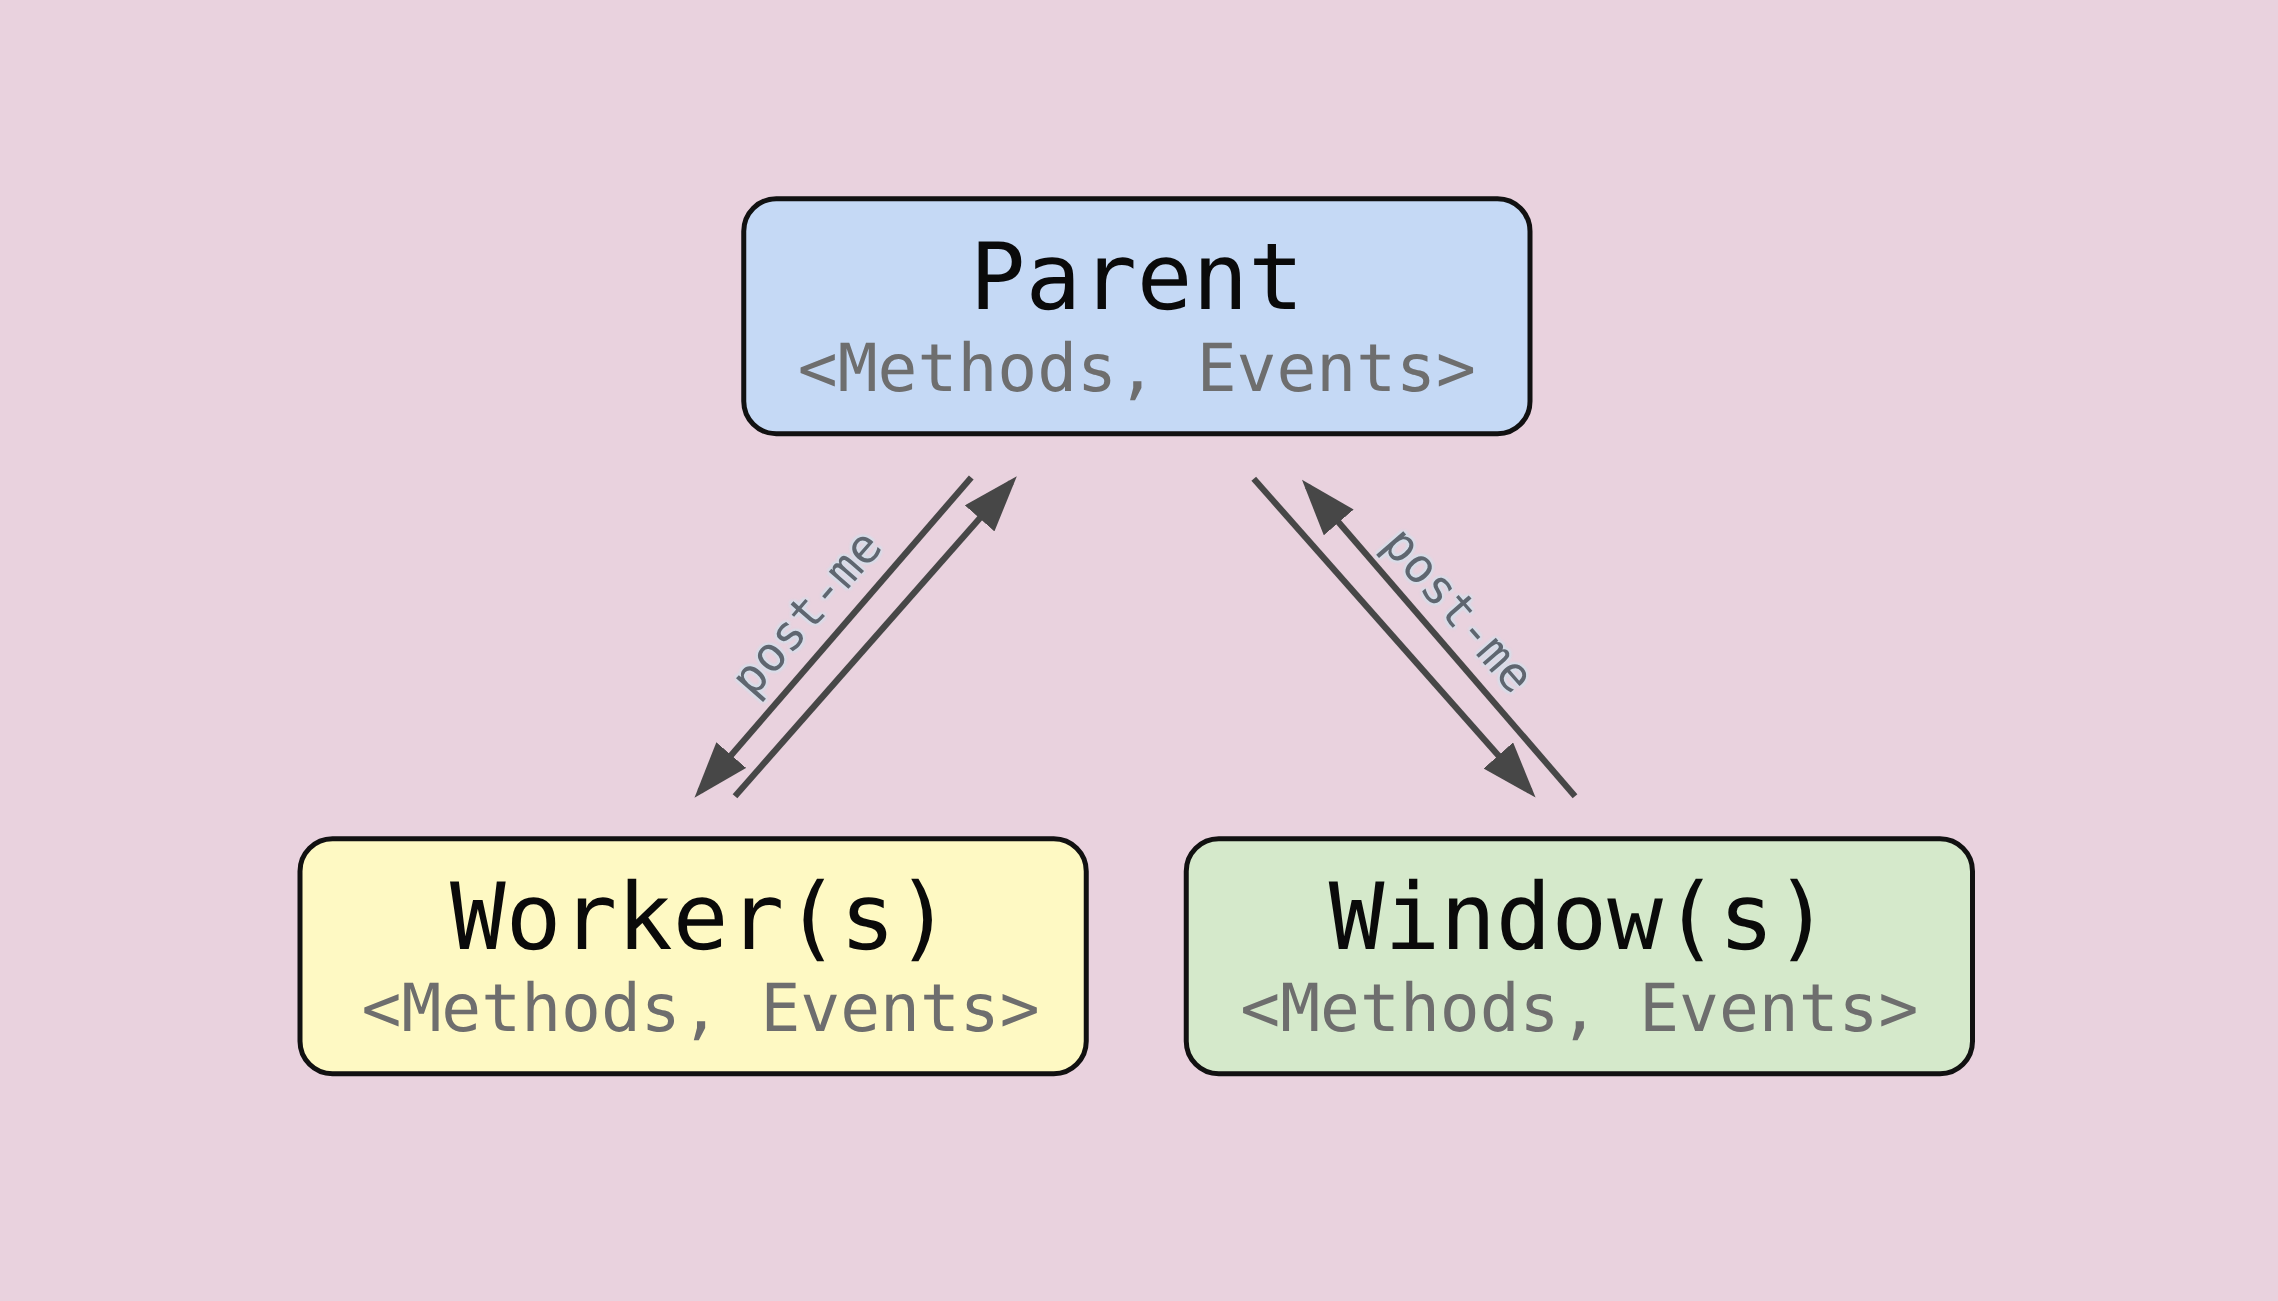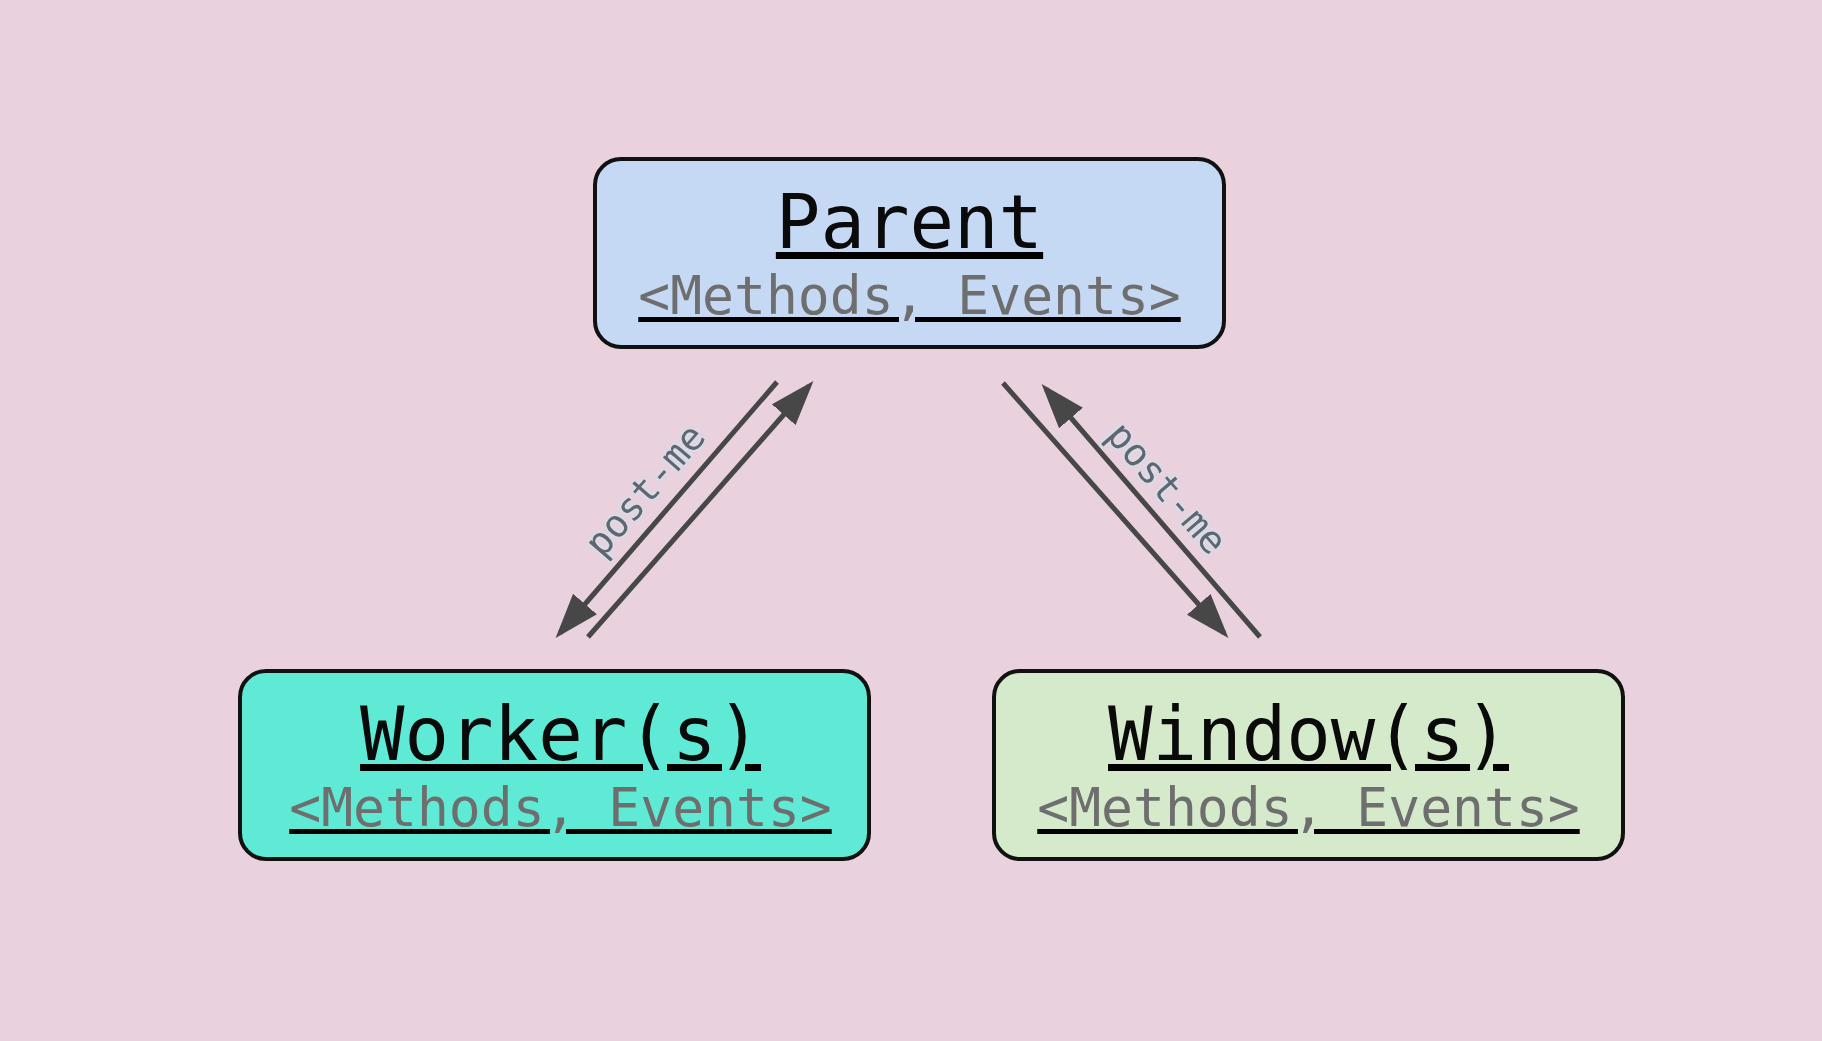--- a/index.html
+++ b/index.html
@@ -34,25 +34,24 @@
     width: 633px;
     height: 192px;
     box-sizing: border-box;
     border: 4px solid #111111;
     border-radius: 28px;
     display: flex;
     flex-direction: column;
     align-items: center;
     justify-content: center;
     padding-top: 6px;
-    text-decoration: underline;
   }
   .node-parent { left: 593px; top: 157px; background: #c5d9f5; }
-  .node-worker { left: 238px; top: 669px; background: #5eead4; padding-left: 12px; }
-  .node-window { left: 992px; top: 669px; background: #d5e9cb; }
+  .node-worker { left: 238px; top: 669px; background: #fef9c3; padding-left: 12px; }
+  .node-window { left: 947px; top: 669px; background: #d5e9cb; }
   .node-title {
     font-size: 74px;
     font-weight: 500;
     line-height: 1.08;
     color: #0a0a0a;
     white-space: nowrap;
   }
   .node-subtitle {
     font-size: 53px;
     font-weight: 500;

